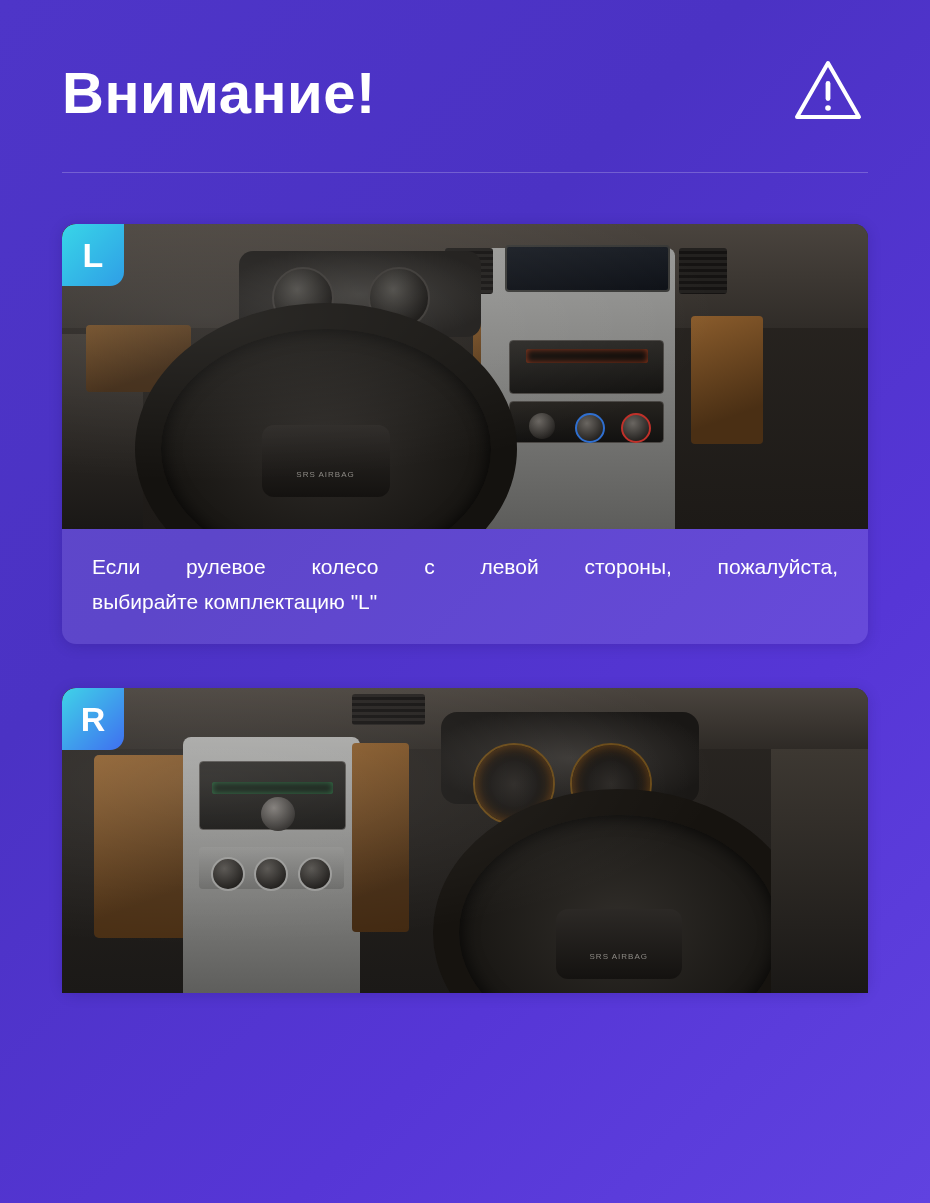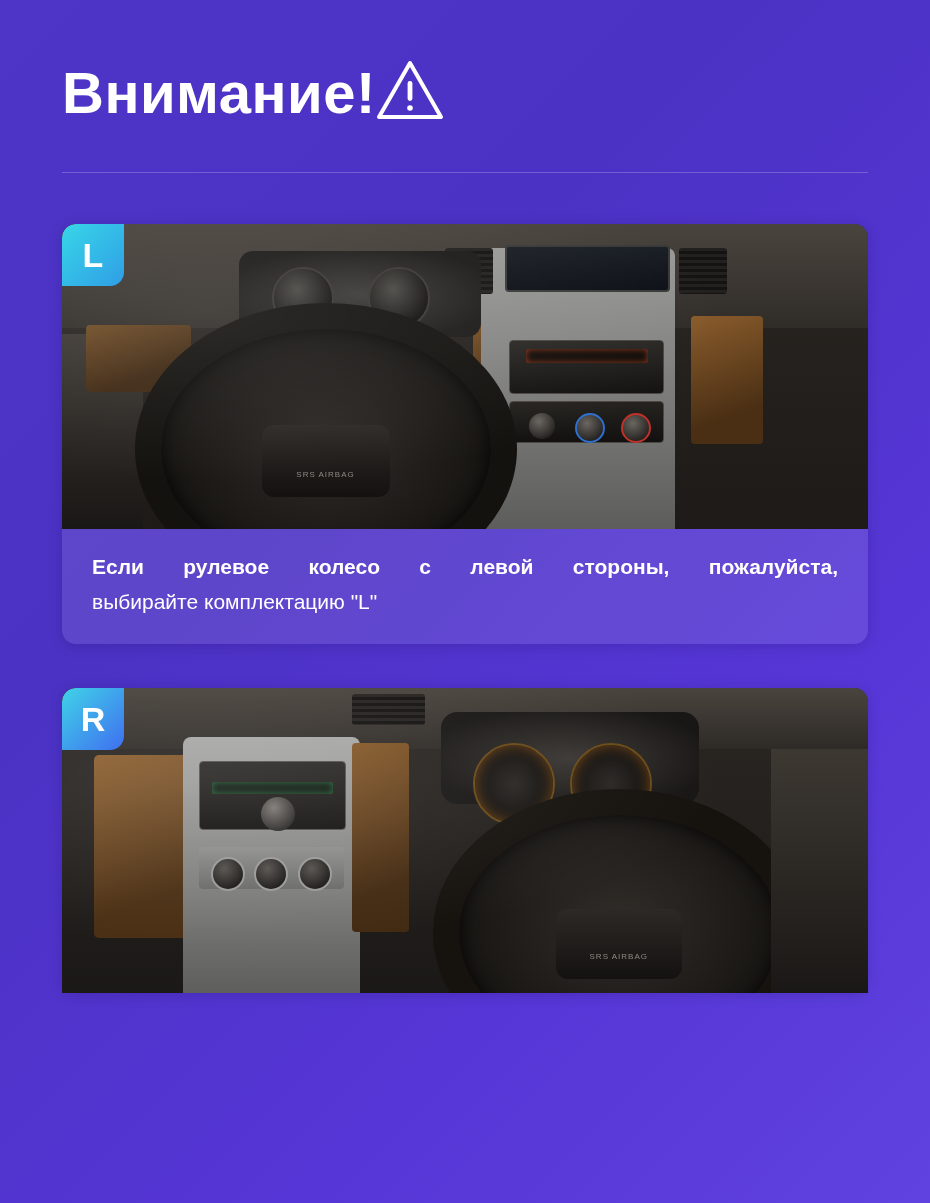--- a/index.html
+++ b/index.html
@@ -21,20 +21,21 @@
     box-sizing: border-box;
     padding: 0 62px;
   }
 
   
   .header {
     position: relative;
     height: 180px;
     display: flex;
     align-items: center;
+    justify-content: space-between;
   }
   .header-title {
     font-size: 58px;
     font-weight: bold;
     color: #ffffff;
     letter-spacing: 0.5px;
     margin: 0;
     line-height: 1;
     padding-top: 6px;
   }
@@ -83,21 +84,21 @@
   }
   .badge-l { background: linear-gradient(135deg, #38d6e8 0%, #2f9ee6 100%); }
   .badge-r { background: linear-gradient(135deg, #3fd3e8 0%, #3f6ff0 100%); }
 
   .caption {
     padding: 22px 30px 26px 30px;
     color: #ffffff;
     font-size: 21px;
     line-height: 1.55;
   }
-  .caption .line1 { text-align: justify; text-align-last: justify; font-weight: bold; }
+  .caption .line1 { text-align: justify; text-align-last: justify; }
   .caption .line2 { margin-top: 2px; }
 
   
   .photo {
     position: absolute;
     inset: 0;
     background: #2a2520;
   }
 
   

